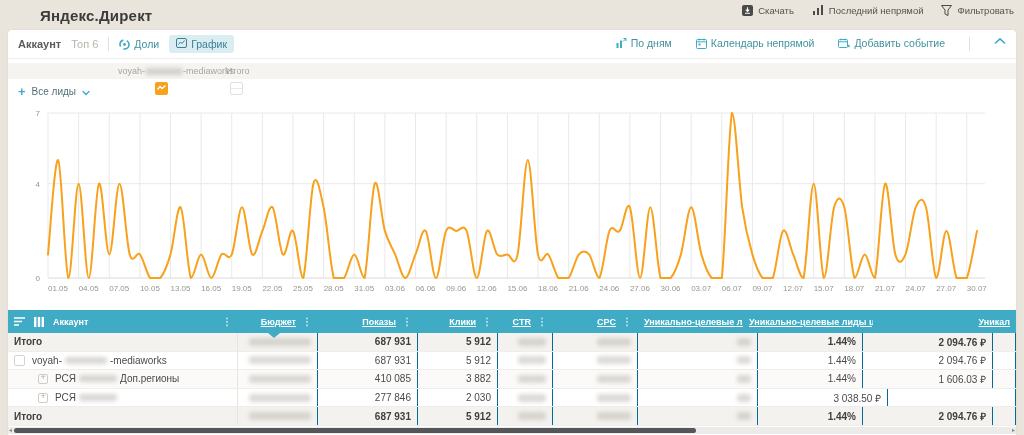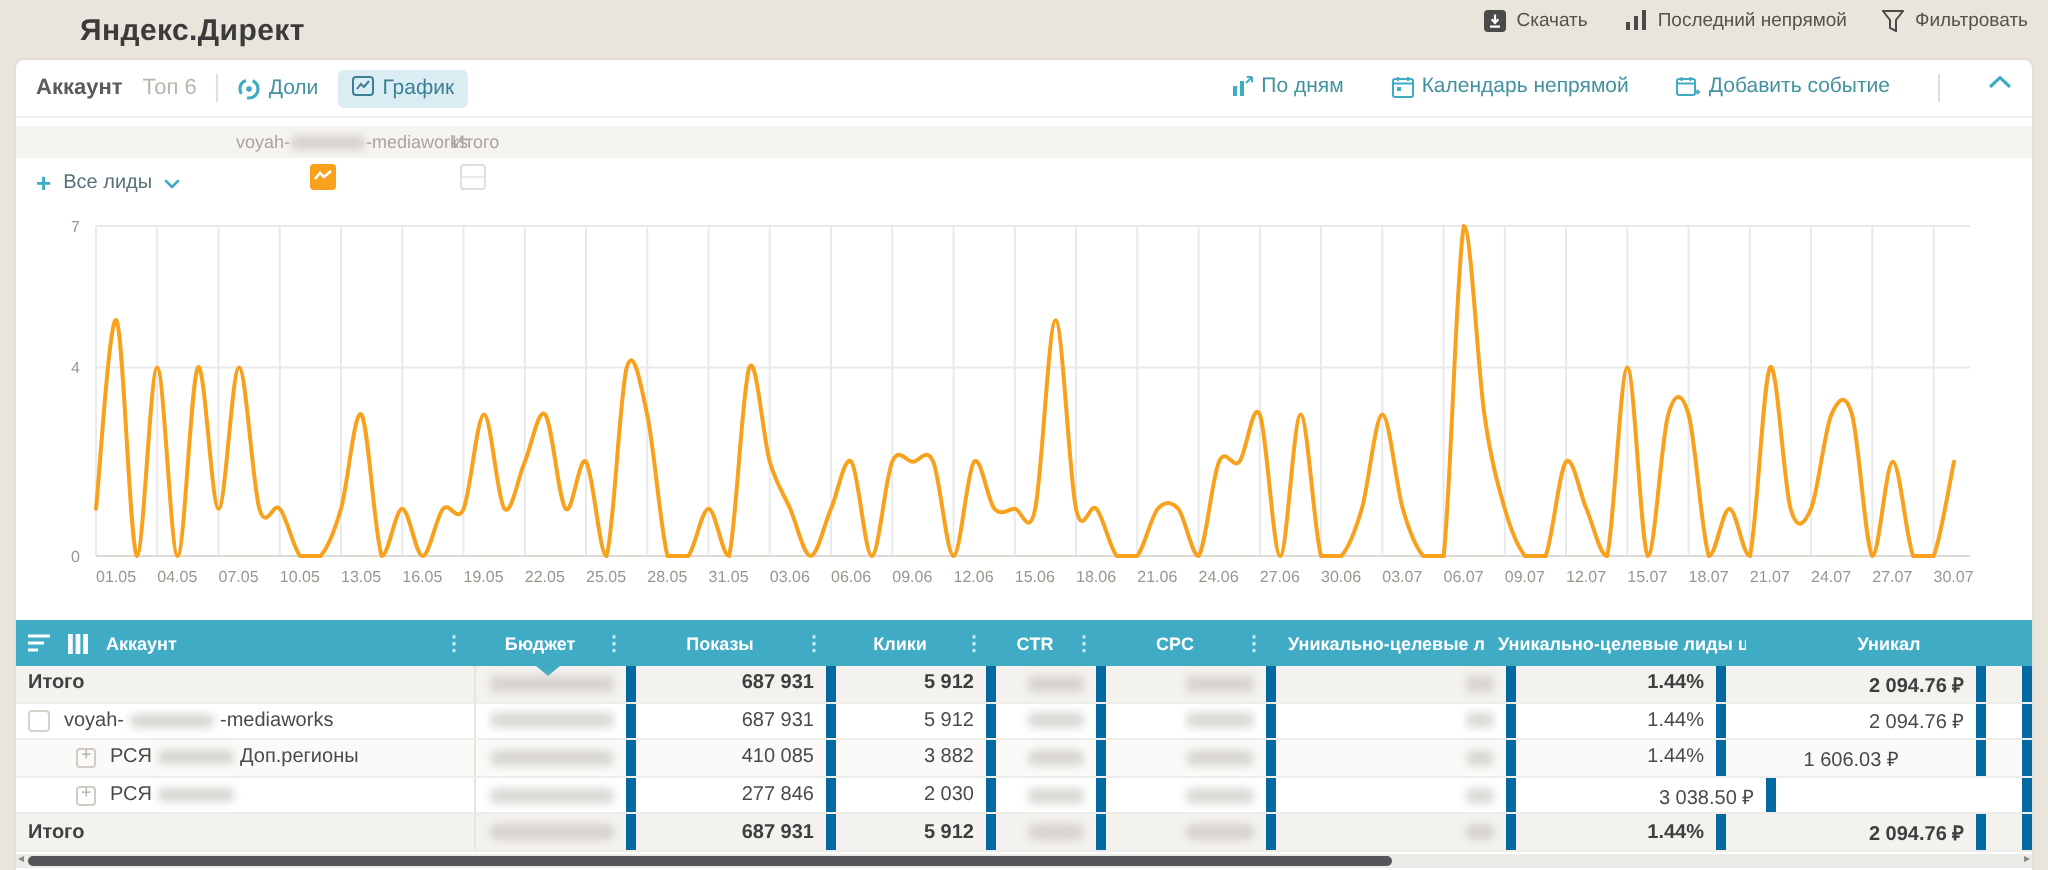--- a/index.html
+++ b/index.html
@@ -47,29 +47,29 @@
 
   
   .chart-wrap { position:absolute; left:0; top:70px; width:1008px; height:202px; }
   .chart-wrap svg { display:block; }
 
   
   .tbl { position:absolute; left:0; top:280px; width:1008px; }
   .thead { display:flex; background:#3fabc4; height:23px; align-items:stretch; position:relative; }
   .th { display:flex; align-items:center; color:#fff; font-size:9px; font-weight:600; padding:0 6px; position:relative; white-space:nowrap; overflow:hidden; }
   .th .lbl { flex:1; }
-  .th.right .lbl { text-align:center; }
+  .th.right .lbl { text-align:right;text-decoration:underline; }
   .th .dots { color:rgba(255,255,255,.75); font-size:10px; margin-left:6px; letter-spacing:0; cursor:pointer; }
   .hdr-icons { display:flex; align-items:center; gap:9px; margin-right:9px; }
   .hdr-icons svg { display:block; cursor:pointer; }
   .notch { position:absolute; left:260px; top:23px; width:0; height:0; border-left:6px solid transparent; border-right:6px solid transparent; border-top:5px solid #3fabc4; }
   .trow { display:flex; height:18.6px; align-items:stretch; border-bottom:1px solid #efedea; background:#fff; }
   .trow.shade { background:#f4f2ee; }
   .trow.lite { background:#fbfaf8; }
-  .td { display:flex; align-items:center; font-size:10px; color:#4a4a4a; padding:0 6px; white-space:nowrap; overflow:hidden; border-right:5px solid #0369a1; }
+  .td { display:flex; align-items:center; font-size:10px; color:#4a4a4a; padding:0 6px; white-space:nowrap; overflow:hidden; border-right:1px solid #0369a1; }
   .td.right { justify-content:flex-end; }
   .td:first-child { border-right:1px solid #e7e4df; }
   .trow.total .td { font-weight:700; color:#3f3f3f; }
   .pill { display:inline-block; height:8px; background:#b9b5ae; border-radius:3px; filter:blur(2px); opacity:.5; }
   .rowchk { width:11px; height:11px; border:1px solid #d6d3cd; border-radius:2px; margin-right:7px; flex:none; cursor:pointer; }
   .expbox { width:10px; height:10px; border:1px solid #cfccc6; border-radius:2px; margin-right:7px; flex:none; position:relative; cursor:pointer; }
   .expbox::before { content:"+"; position:absolute; left:1.5px; top:-2.5px; font-size:9px; color:#b0ada7; }
   .indent { width:24px; flex:none; }
 
   
@@ -406,21 +406,21 @@
           </div>
           <div class="td right" style="width: 85px; flex: 0 0 auto;">
             <span class="pill" style="width: 34px;"></span>
           </div>
           <div class="td right" style="width: 120px; flex: 0 0 auto;">
             <span class="pill" style="width: 14px;"></span>
           </div>
           <div class="td right" style="width: 105px; flex: 0 0 auto;">
             <span>1.44%</span>
           </div>
-          <div class="td right" style="width: 130px; flex: 0 0 auto; justify-content: center;">
+          <div class="td right" style="width: 130px; flex: 0 0 auto;">
             <span>1 606.03 ₽</span>
           </div>
           <div class="td right" style="width: 23px; flex: 1 1 0%;"></div>
         </div>
         <div class="trow">
           <div class="td" style="width: 230px; flex: 0 0 auto;">
             <span class="indent"></span>
             <span class="expbox"></span>
             <span>РСЯ</span>
             <span class="blurseg" style="width: 38px; margin: 0px 3px;"></span>

